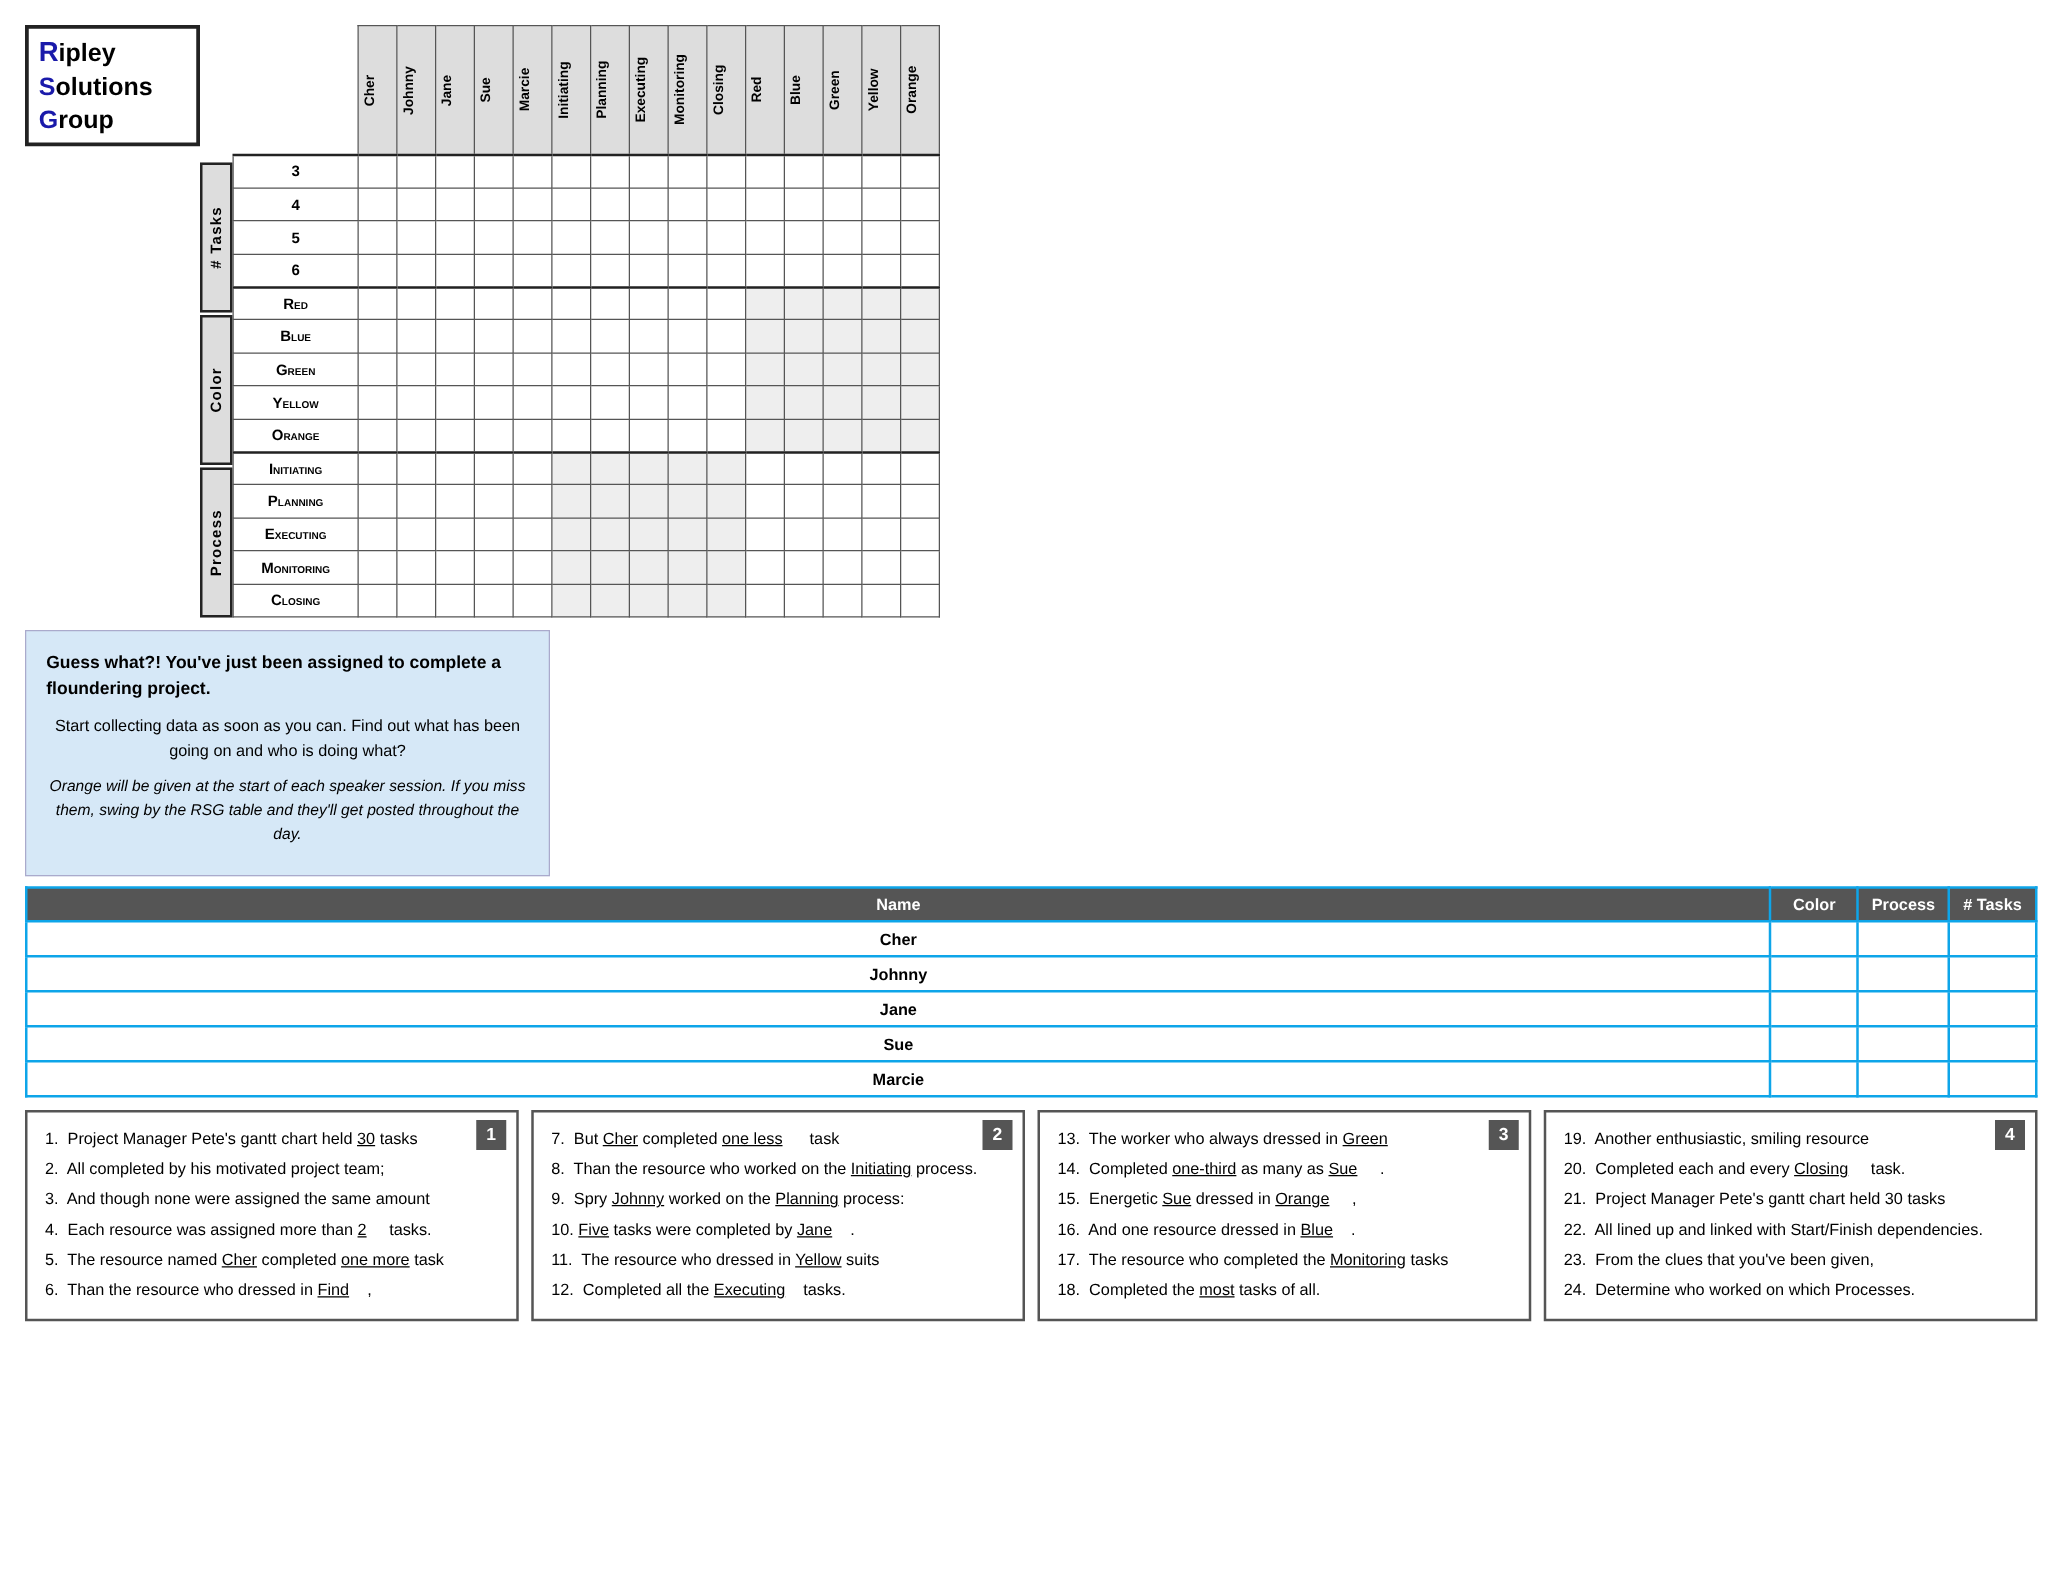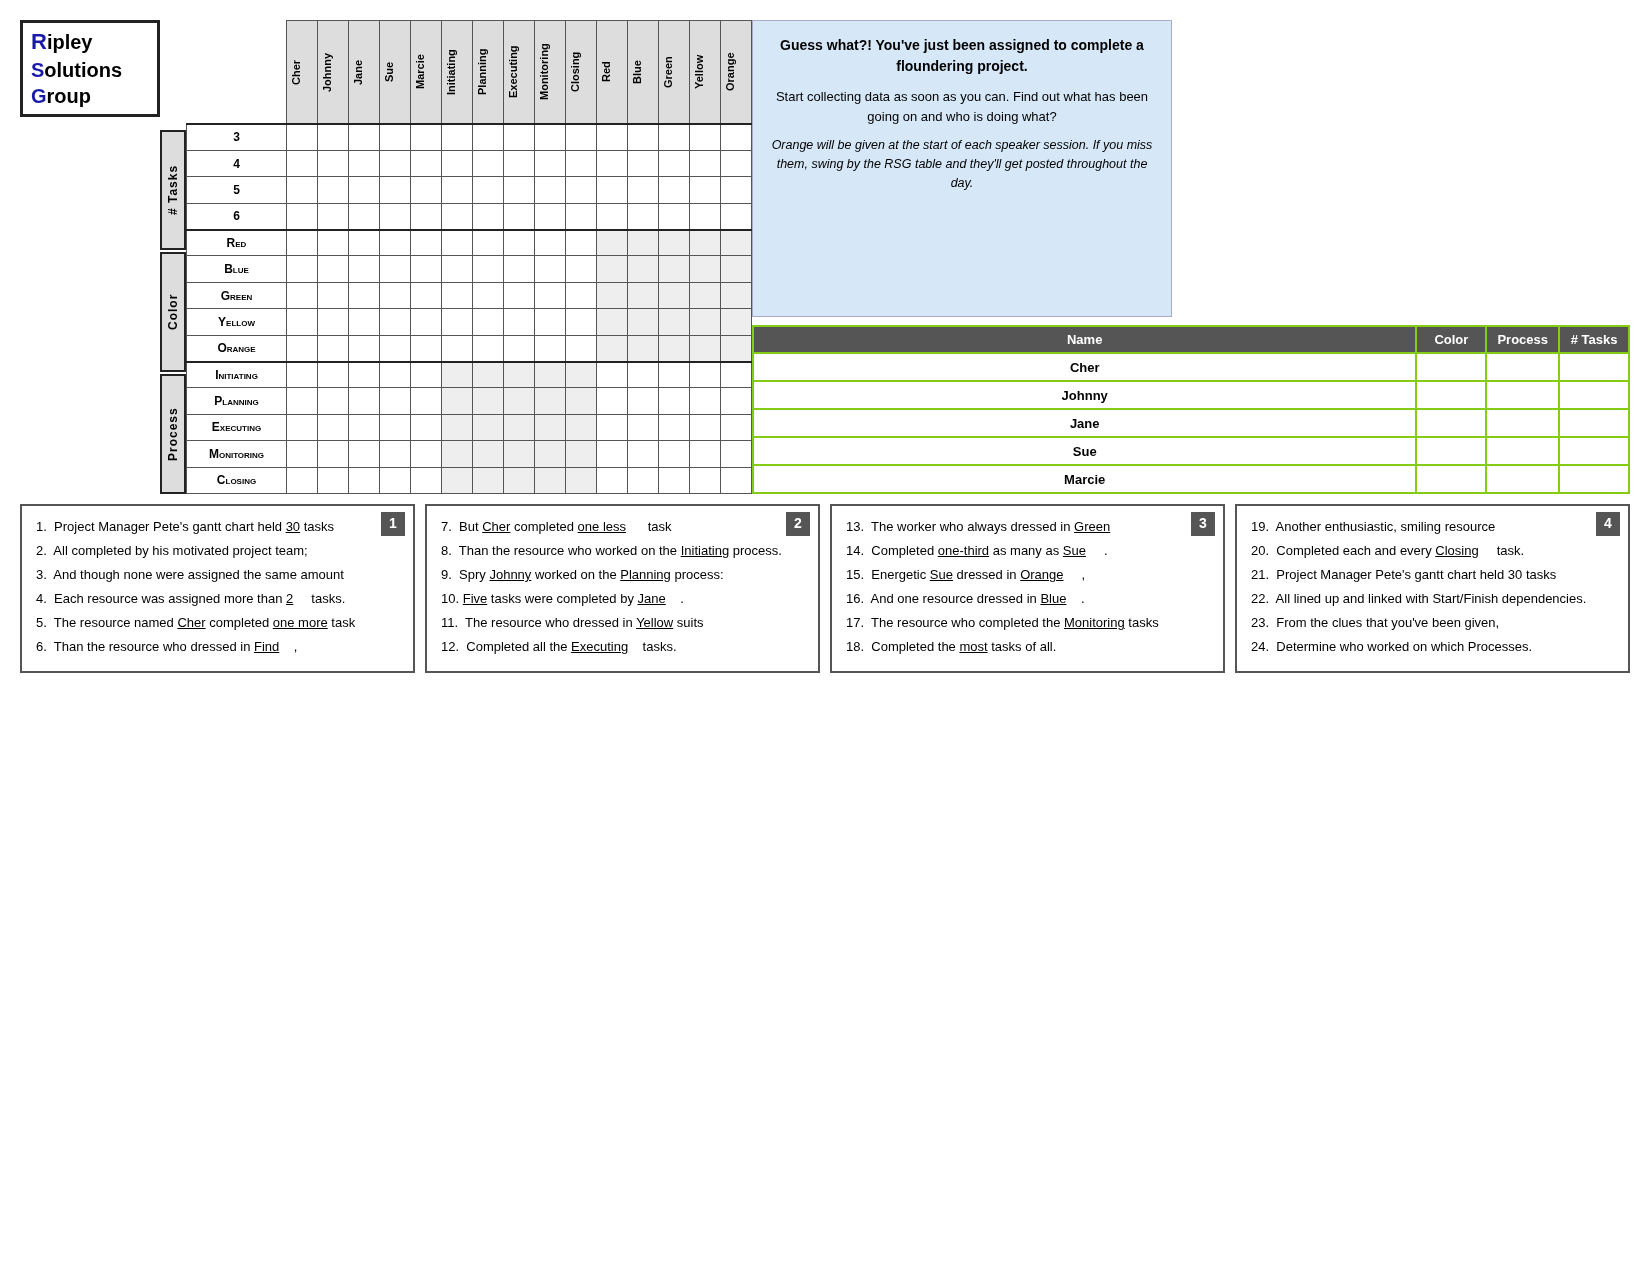--- a/index.html
+++ b/index.html
@@ -13,20 +13,22 @@
     }
 
     .page-container {
       display: flex;
       flex-direction: column;
       gap: 10px;
     }
 
     .top-section {
       display: flex;
+      gap: 10px;
+      flex-direction: column;
     }
 
     
     .logo-box {
       width: 140px;
       min-width: 140px;
       border: 3px solid #222;
       padding: 5px 8px;
       font-size: 20px;
       font-weight: bold;
@@ -45,21 +47,21 @@
       max-width: 420px;
       background: #d6e8f7;
       border: 1px solid #aac;
       padding: 14px 16px;
       font-size: 13px;
       line-height: 1.5;
     }
     .info-panel .headline {
       font-weight: bold;
       font-size: 14px;
-      text-align: center;
+      text-align: left;
       margin-bottom: 10px;
     }
     .info-panel .body-text {
       text-align: center;
       margin-bottom: 10px;
     }
     .info-panel .italic-text {
       font-style: italic;
       text-align: center;
       margin-bottom: 10px;
@@ -142,21 +144,21 @@
     }
 
     
     table.summary-table {
       border-collapse: collapse;
       font-size: 13px;
       width: 100%;
     }
     table.summary-table th,
     table.summary-table td {
-      border: 2px solid #84cc16;
+      border: 2px solid #0ea5e9;
       text-align: center;
       padding: 5px 10px;
       min-width: 70px;
     }
     table.summary-table th {
       background: #555;
       color: white;
       font-weight: bold;
       font-size: 13px;
     }

